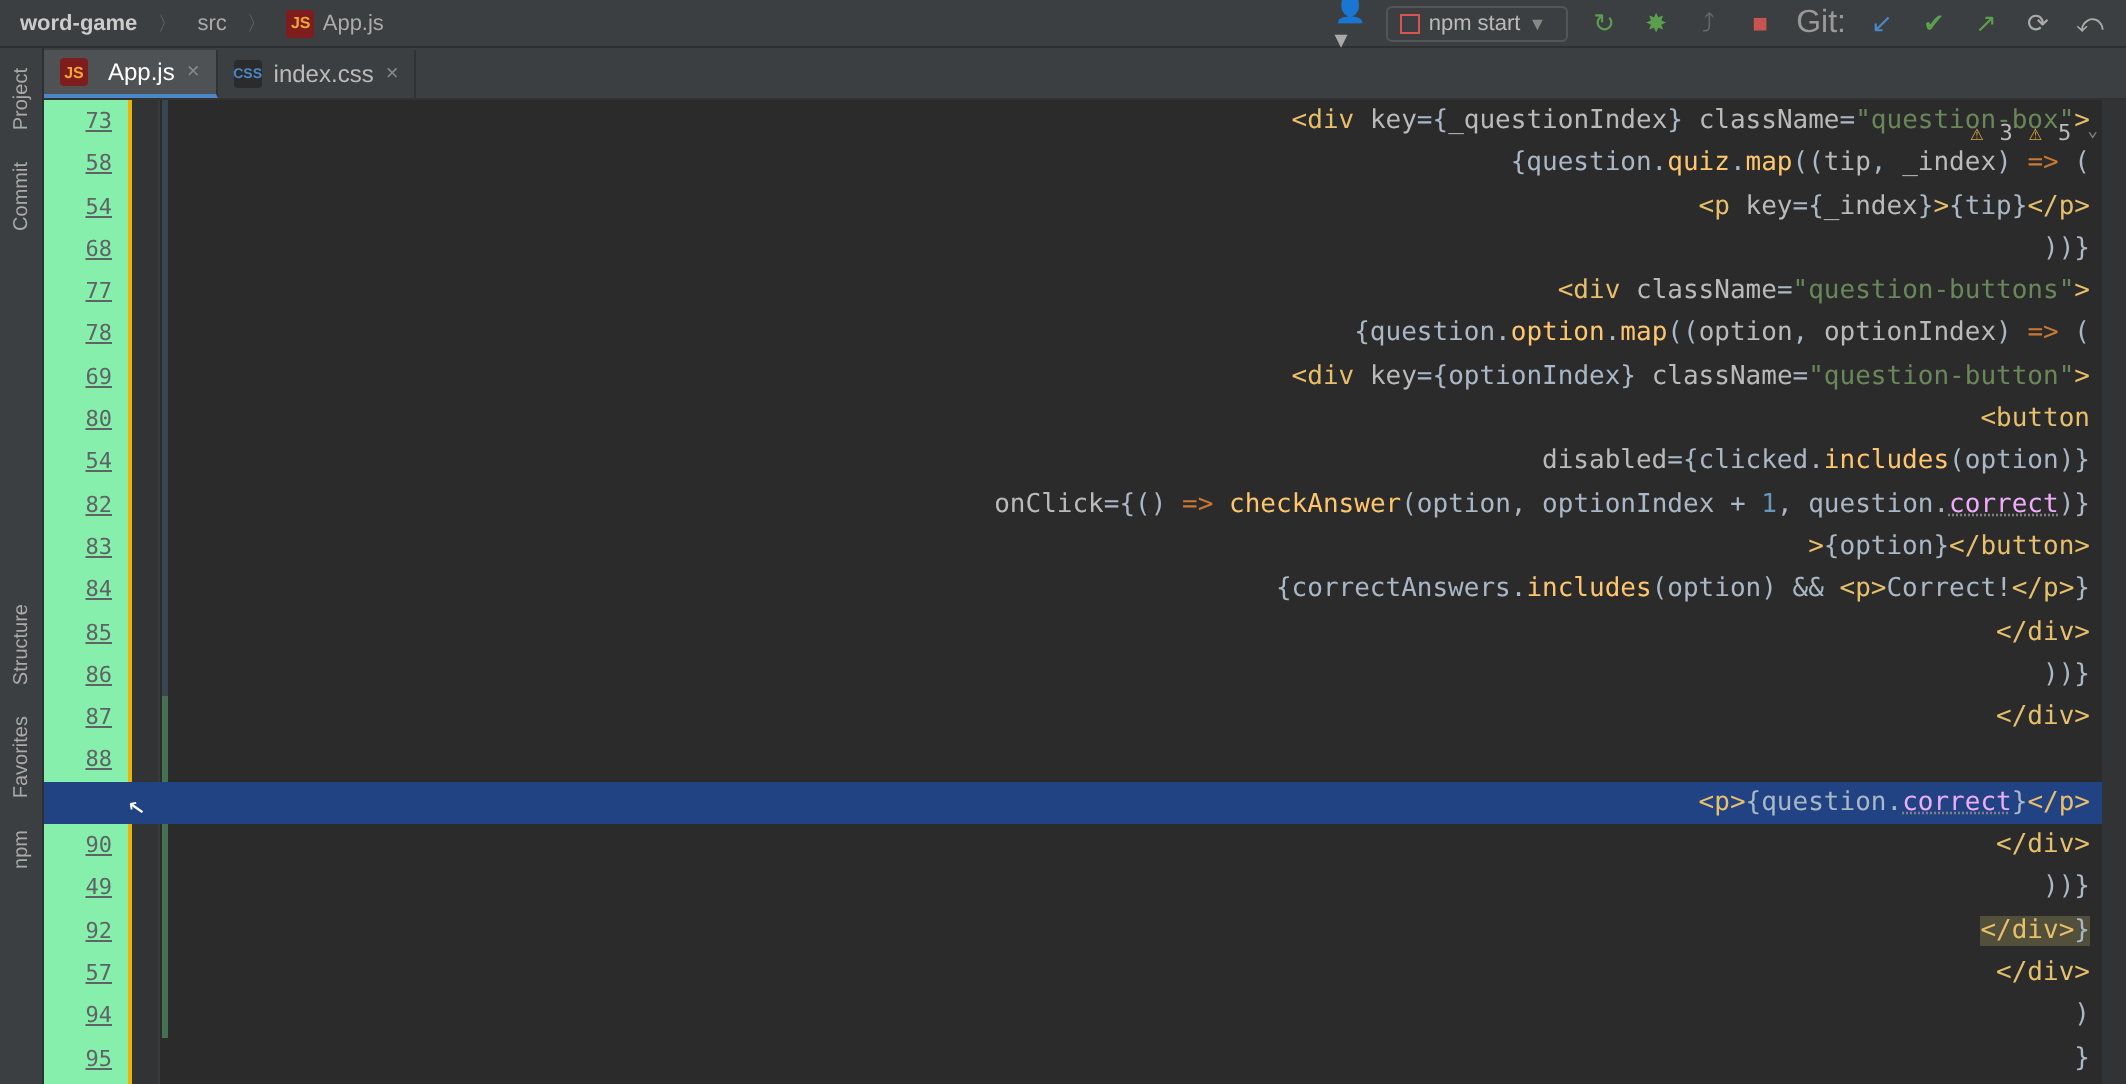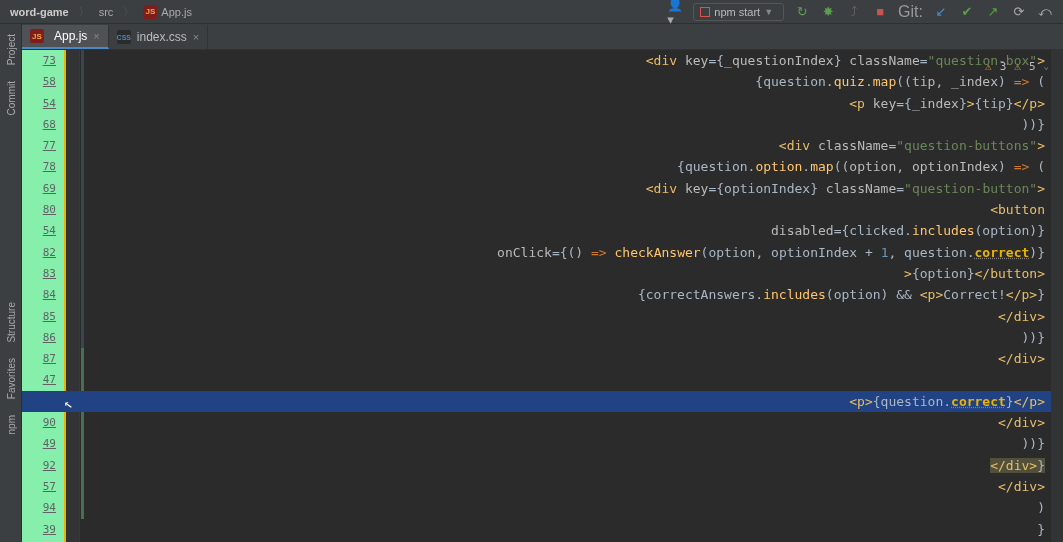--- a/index.html
+++ b/index.html
@@ -34,21 +34,21 @@
   .mod-green { position:absolute; left:1px; width:3px; background:#447152; }
   .mod-blue  { position:absolute; left:1px; width:3px; background:#374752; }
   .code { position:absolute; top:0; left:64px; right:18px; bottom:0; white-space:pre; color:#a9b7c6; }
   .code-line { height:21.3px; line-height:21.3px;text-align:right; }
   .hl-line { position:absolute; left:0; right:0; height:21.3px; background:#214283; }
   .tag { color:#e8bf6a; }
   .attr { color:#bababa; }
   .str { color:#6a8759; }
   .kw  { color:#cc7832; }
   .fn  { color:#ffc66d; }
-  .prop{ color:#eab308;font-weight:bold; }
+  .prop{ color:#f0abfc; }
   .num { color:#6897bb; }
   .txt { color:#a9b7c6; }
   .underwave { text-decoration: underline; text-decoration-style: dotted; text-decoration-color:#808080; }
   .wbox { background:#52503a; }
   .rtstripe { position:absolute; top:0; right:0; width:12px; bottom:0; background:#313335; }
   .lint { position:absolute; right:14px; top:6px; font-size:11px; display:flex; gap:8px; align-items:center; color:#bbb; }
   .lint .y { color:#d9a343; }
   .mouse { position:absolute; top:343px; left:42px; font-size:14px; color:#fff; transform:rotate(-10deg); pointer-events:none; }
 </style>
 </head>
@@ -117,28 +117,28 @@
       <div>78</div>
       <div>69</div>
       <div>80</div>
       <div>54</div>
       <div>82</div>
       <div>83</div>
       <div>84</div>
       <div>85</div>
       <div>86</div>
       <div>87</div>
-      <div>47</div>
+      <div>88</div>
       <div>89</div>
       <div>90</div>
       <div>49</div>
       <div>92</div>
       <div>57</div>
       <div>94</div>
-      <div>39</div>
+      <div>95</div>
     </div>
   <div class="foldcol"></div>
   <div class="modcol">
       <div class="mod-blue" style="top: 0px; height: 298.2px;"></div>
       <div class="mod-green" style="top: 298.2px; height: 170.4px;"></div>
     </div>
   <div class="code"><div class="hl-line" style="top: 340.8px; left: -64px; right: -18px;"></div><div class="code-line"><span>&nbsp;&nbsp;&nbsp;&nbsp;&nbsp;&nbsp;&nbsp;&nbsp;&nbsp;&nbsp;&nbsp;&nbsp;&nbsp;&nbsp;&nbsp;&nbsp;&nbsp;&nbsp;&nbsp;&nbsp;&nbsp;&nbsp;&nbsp;&nbsp;&nbsp;&nbsp;&nbsp;&nbsp;&nbsp;&nbsp;</span><span class="tag">&lt;div </span><span class="attr">key</span><span class="txt">={</span><span class="attr">_questionIndex</span><span class="txt">} </span><span class="attr">className</span><span class="txt">=</span><span class="str">"question-box"</span><span class="tag">&gt;</span></div><div class="code-line"><span>&nbsp;&nbsp;&nbsp;&nbsp;&nbsp;&nbsp;&nbsp;&nbsp;&nbsp;&nbsp;&nbsp;&nbsp;&nbsp;&nbsp;&nbsp;&nbsp;&nbsp;&nbsp;&nbsp;&nbsp;&nbsp;&nbsp;&nbsp;&nbsp;&nbsp;&nbsp;&nbsp;&nbsp;&nbsp;&nbsp;&nbsp;&nbsp;&nbsp;&nbsp;</span><span class="txt">{question.</span><span class="fn">quiz</span><span class="txt">.</span><span class="fn">map</span><span class="txt">((</span><span class="attr">tip</span><span class="txt">, </span><span class="attr">_index</span><span class="txt">) </span><span class="kw">=&gt;</span><span class="txt"> (</span></div><div class="code-line"><span>&nbsp;&nbsp;&nbsp;&nbsp;&nbsp;&nbsp;&nbsp;&nbsp;&nbsp;&nbsp;&nbsp;&nbsp;&nbsp;&nbsp;&nbsp;&nbsp;&nbsp;&nbsp;&nbsp;&nbsp;&nbsp;&nbsp;&nbsp;&nbsp;&nbsp;&nbsp;&nbsp;&nbsp;&nbsp;&nbsp;&nbsp;&nbsp;&nbsp;&nbsp;&nbsp;&nbsp;&nbsp;&nbsp;</span><span class="tag">&lt;p </span><span class="attr">key</span><span class="txt">={</span><span class="attr">_index</span><span class="txt">}</span><span class="tag">&gt;</span><span class="txt">{tip}</span><span class="tag">&lt;/p&gt;</span></div><div class="code-line"><span>&nbsp;&nbsp;&nbsp;&nbsp;&nbsp;&nbsp;&nbsp;&nbsp;&nbsp;&nbsp;&nbsp;&nbsp;&nbsp;&nbsp;&nbsp;&nbsp;&nbsp;&nbsp;&nbsp;&nbsp;&nbsp;&nbsp;&nbsp;&nbsp;&nbsp;&nbsp;&nbsp;&nbsp;&nbsp;&nbsp;&nbsp;&nbsp;&nbsp;&nbsp;</span><span class="txt">))}</span></div><div class="code-line"><span>&nbsp;&nbsp;&nbsp;&nbsp;&nbsp;&nbsp;&nbsp;&nbsp;&nbsp;&nbsp;&nbsp;&nbsp;&nbsp;&nbsp;&nbsp;&nbsp;&nbsp;&nbsp;&nbsp;&nbsp;&nbsp;&nbsp;&nbsp;&nbsp;&nbsp;&nbsp;&nbsp;&nbsp;&nbsp;&nbsp;&nbsp;&nbsp;&nbsp;&nbsp;</span><span class="tag">&lt;div </span><span class="attr">className</span><span class="txt">=</span><span class="str">"question-buttons"</span><span class="tag">&gt;</span></div><div class="code-line"><span>&nbsp;&nbsp;&nbsp;&nbsp;&nbsp;&nbsp;&nbsp;&nbsp;&nbsp;&nbsp;&nbsp;&nbsp;&nbsp;&nbsp;&nbsp;&nbsp;&nbsp;&nbsp;&nbsp;&nbsp;&nbsp;&nbsp;&nbsp;&nbsp;&nbsp;&nbsp;&nbsp;&nbsp;&nbsp;&nbsp;&nbsp;&nbsp;&nbsp;&nbsp;&nbsp;&nbsp;&nbsp;&nbsp;</span><span class="txt">{question.</span><span class="fn">option</span><span class="txt">.</span><span class="fn">map</span><span class="txt">((</span><span class="attr">option</span><span class="txt">, </span><span class="attr">optionIndex</span><span class="txt">) </span><span class="kw">=&gt;</span><span class="txt"> (</span></div><div class="code-line"><span>&nbsp;&nbsp;&nbsp;&nbsp;&nbsp;&nbsp;&nbsp;&nbsp;&nbsp;&nbsp;&nbsp;&nbsp;&nbsp;&nbsp;&nbsp;&nbsp;&nbsp;&nbsp;&nbsp;&nbsp;&nbsp;&nbsp;&nbsp;&nbsp;&nbsp;&nbsp;&nbsp;&nbsp;&nbsp;&nbsp;&nbsp;&nbsp;&nbsp;&nbsp;&nbsp;&nbsp;&nbsp;&nbsp;&nbsp;&nbsp;&nbsp;&nbsp;</span><span class="tag">&lt;div </span><span class="attr">key</span><span class="txt">={optionIndex} </span><span class="attr">className</span><span class="txt">=</span><span class="str">"question-button"</span><span class="tag">&gt;</span></div><div class="code-line"><span>&nbsp;&nbsp;&nbsp;&nbsp;&nbsp;&nbsp;&nbsp;&nbsp;&nbsp;&nbsp;&nbsp;&nbsp;&nbsp;&nbsp;&nbsp;&nbsp;&nbsp;&nbsp;&nbsp;&nbsp;&nbsp;&nbsp;&nbsp;&nbsp;&nbsp;&nbsp;&nbsp;&nbsp;&nbsp;&nbsp;&nbsp;&nbsp;&nbsp;&nbsp;&nbsp;&nbsp;&nbsp;&nbsp;&nbsp;&nbsp;&nbsp;&nbsp;&nbsp;&nbsp;&nbsp;&nbsp;</span><span class="tag">&lt;button</span></div><div class="code-line"><span>&nbsp;&nbsp;&nbsp;&nbsp;&nbsp;&nbsp;&nbsp;&nbsp;&nbsp;&nbsp;&nbsp;&nbsp;&nbsp;&nbsp;&nbsp;&nbsp;&nbsp;&nbsp;&nbsp;&nbsp;&nbsp;&nbsp;&nbsp;&nbsp;&nbsp;&nbsp;&nbsp;&nbsp;&nbsp;&nbsp;&nbsp;&nbsp;&nbsp;&nbsp;&nbsp;&nbsp;&nbsp;&nbsp;&nbsp;&nbsp;&nbsp;&nbsp;&nbsp;&nbsp;&nbsp;&nbsp;&nbsp;&nbsp;&nbsp;&nbsp;</span><span class="attr">disabled</span><span class="txt">={clicked.</span><span class="fn">includes</span><span class="txt">(option)}</span></div><div class="code-line"><span>&nbsp;&nbsp;&nbsp;&nbsp;&nbsp;&nbsp;&nbsp;&nbsp;&nbsp;&nbsp;&nbsp;&nbsp;&nbsp;&nbsp;&nbsp;&nbsp;&nbsp;&nbsp;&nbsp;&nbsp;&nbsp;&nbsp;&nbsp;&nbsp;&nbsp;&nbsp;&nbsp;&nbsp;&nbsp;&nbsp;&nbsp;&nbsp;&nbsp;&nbsp;&nbsp;&nbsp;&nbsp;&nbsp;&nbsp;&nbsp;&nbsp;&nbsp;&nbsp;&nbsp;&nbsp;&nbsp;&nbsp;&nbsp;&nbsp;&nbsp;</span><span class="attr">onClick</span><span class="txt">={() </span><span class="kw">=&gt;</span><span class="txt"> </span><span class="fn">checkAnswer</span><span class="txt">(option, optionIndex + </span><span class="num">1</span><span class="txt">, question.</span><span class="prop underwave">correct</span><span class="txt">)}</span></div><div class="code-line"><span>&nbsp;&nbsp;&nbsp;&nbsp;&nbsp;&nbsp;&nbsp;&nbsp;&nbsp;&nbsp;&nbsp;&nbsp;&nbsp;&nbsp;&nbsp;&nbsp;&nbsp;&nbsp;&nbsp;&nbsp;&nbsp;&nbsp;&nbsp;&nbsp;&nbsp;&nbsp;&nbsp;&nbsp;&nbsp;&nbsp;&nbsp;&nbsp;&nbsp;&nbsp;&nbsp;&nbsp;&nbsp;&nbsp;&nbsp;&nbsp;&nbsp;&nbsp;&nbsp;&nbsp;&nbsp;&nbsp;</span><span class="tag">&gt;</span><span class="txt">{option}</span><span class="tag">&lt;/button&gt;</span></div><div class="code-line"><span>&nbsp;&nbsp;&nbsp;&nbsp;&nbsp;&nbsp;&nbsp;&nbsp;&nbsp;&nbsp;&nbsp;&nbsp;&nbsp;&nbsp;&nbsp;&nbsp;&nbsp;&nbsp;&nbsp;&nbsp;&nbsp;&nbsp;&nbsp;&nbsp;&nbsp;&nbsp;&nbsp;&nbsp;&nbsp;&nbsp;&nbsp;&nbsp;&nbsp;&nbsp;&nbsp;&nbsp;&nbsp;&nbsp;&nbsp;&nbsp;&nbsp;&nbsp;&nbsp;&nbsp;&nbsp;&nbsp;</span><span class="txt">{correctAnswers.</span><span class="fn">includes</span><span class="txt">(option) &amp;&amp; </span><span class="tag">&lt;p&gt;</span><span class="txt">Correct!</span><span class="tag">&lt;/p&gt;</span><span class="txt">}</span></div><div class="code-line"><span>&nbsp;&nbsp;&nbsp;&nbsp;&nbsp;&nbsp;&nbsp;&nbsp;&nbsp;&nbsp;&nbsp;&nbsp;&nbsp;&nbsp;&nbsp;&nbsp;&nbsp;&nbsp;&nbsp;&nbsp;&nbsp;&nbsp;&nbsp;&nbsp;&nbsp;&nbsp;&nbsp;&nbsp;&nbsp;&nbsp;&nbsp;&nbsp;&nbsp;&nbsp;&nbsp;&nbsp;&nbsp;&nbsp;&nbsp;&nbsp;&nbsp;&nbsp;</span><span class="tag">&lt;/div&gt;</span></div><div class="code-line"><span>&nbsp;&nbsp;&nbsp;&nbsp;&nbsp;&nbsp;&nbsp;&nbsp;&nbsp;&nbsp;&nbsp;&nbsp;&nbsp;&nbsp;&nbsp;&nbsp;&nbsp;&nbsp;&nbsp;&nbsp;&nbsp;&nbsp;&nbsp;&nbsp;&nbsp;&nbsp;&nbsp;&nbsp;&nbsp;&nbsp;&nbsp;&nbsp;&nbsp;&nbsp;&nbsp;&nbsp;&nbsp;&nbsp;</span><span class="txt">))}</span></div><div class="code-line"><span>&nbsp;&nbsp;&nbsp;&nbsp;&nbsp;&nbsp;&nbsp;&nbsp;&nbsp;&nbsp;&nbsp;&nbsp;&nbsp;&nbsp;&nbsp;&nbsp;&nbsp;&nbsp;&nbsp;&nbsp;&nbsp;&nbsp;&nbsp;&nbsp;&nbsp;&nbsp;&nbsp;&nbsp;&nbsp;&nbsp;&nbsp;&nbsp;&nbsp;&nbsp;</span><span class="tag">&lt;/div&gt;</span></div><div class="code-line"><span></span></div><div class="code-line" style="position: relative;"><span>&nbsp;&nbsp;&nbsp;&nbsp;&nbsp;&nbsp;&nbsp;&nbsp;&nbsp;&nbsp;&nbsp;&nbsp;&nbsp;&nbsp;&nbsp;&nbsp;&nbsp;&nbsp;&nbsp;&nbsp;&nbsp;&nbsp;&nbsp;&nbsp;&nbsp;&nbsp;&nbsp;&nbsp;&nbsp;&nbsp;&nbsp;&nbsp;&nbsp;&nbsp;</span><span class="tag">&lt;p&gt;</span><span class="txt">{question.</span><span class="prop underwave">correct</span><span class="txt">}</span><span class="tag">&lt;/p&gt;</span></div><div class="code-line"><span>&nbsp;&nbsp;&nbsp;&nbsp;&nbsp;&nbsp;&nbsp;&nbsp;&nbsp;&nbsp;&nbsp;&nbsp;&nbsp;&nbsp;&nbsp;&nbsp;&nbsp;&nbsp;&nbsp;&nbsp;&nbsp;&nbsp;&nbsp;&nbsp;&nbsp;&nbsp;&nbsp;&nbsp;</span><span class="tag">&lt;/div&gt;</span></div><div class="code-line"><span>&nbsp;&nbsp;&nbsp;&nbsp;&nbsp;&nbsp;&nbsp;&nbsp;&nbsp;&nbsp;&nbsp;&nbsp;&nbsp;&nbsp;&nbsp;&nbsp;&nbsp;&nbsp;&nbsp;&nbsp;&nbsp;&nbsp;&nbsp;&nbsp;&nbsp;&nbsp;</span><span class="txt">))}</span></div><div class="code-line"><span>&nbsp;&nbsp;&nbsp;&nbsp;&nbsp;&nbsp;&nbsp;&nbsp;&nbsp;&nbsp;&nbsp;&nbsp;&nbsp;&nbsp;&nbsp;&nbsp;&nbsp;&nbsp;&nbsp;&nbsp;&nbsp;&nbsp;</span><span class="wbox"><span class="tag">&lt;/div&gt;</span><span class="txt">}</span></span></div><div class="code-line"><span>&nbsp;&nbsp;&nbsp;&nbsp;&nbsp;&nbsp;&nbsp;&nbsp;&nbsp;&nbsp;&nbsp;&nbsp;&nbsp;&nbsp;&nbsp;&nbsp;&nbsp;&nbsp;</span><span class="tag">&lt;/div&gt;</span></div><div class="code-line"><span>&nbsp;&nbsp;&nbsp;&nbsp;&nbsp;&nbsp;&nbsp;&nbsp;&nbsp;&nbsp;&nbsp;&nbsp;&nbsp;&nbsp;</span><span class="txt">)</span></div><div class="code-line"><span>&nbsp;&nbsp;&nbsp;&nbsp;&nbsp;&nbsp;&nbsp;&nbsp;&nbsp;&nbsp;</span><span class="txt">}</span></div></div>
   <div class="rtstripe"></div>
   <div class="lint">
     <span class="y">⚠</span>

